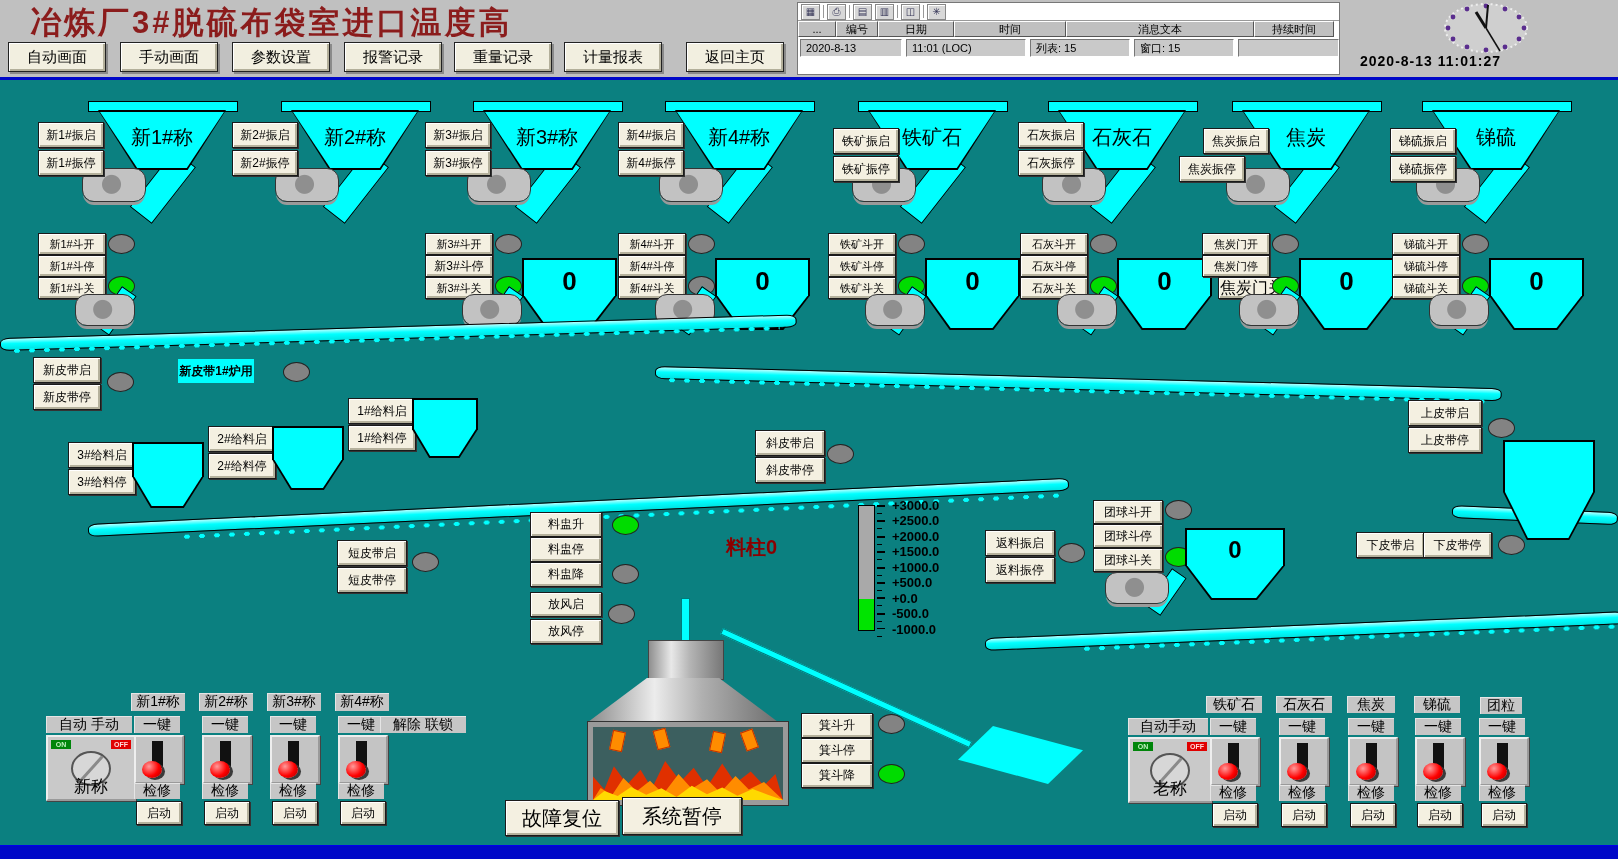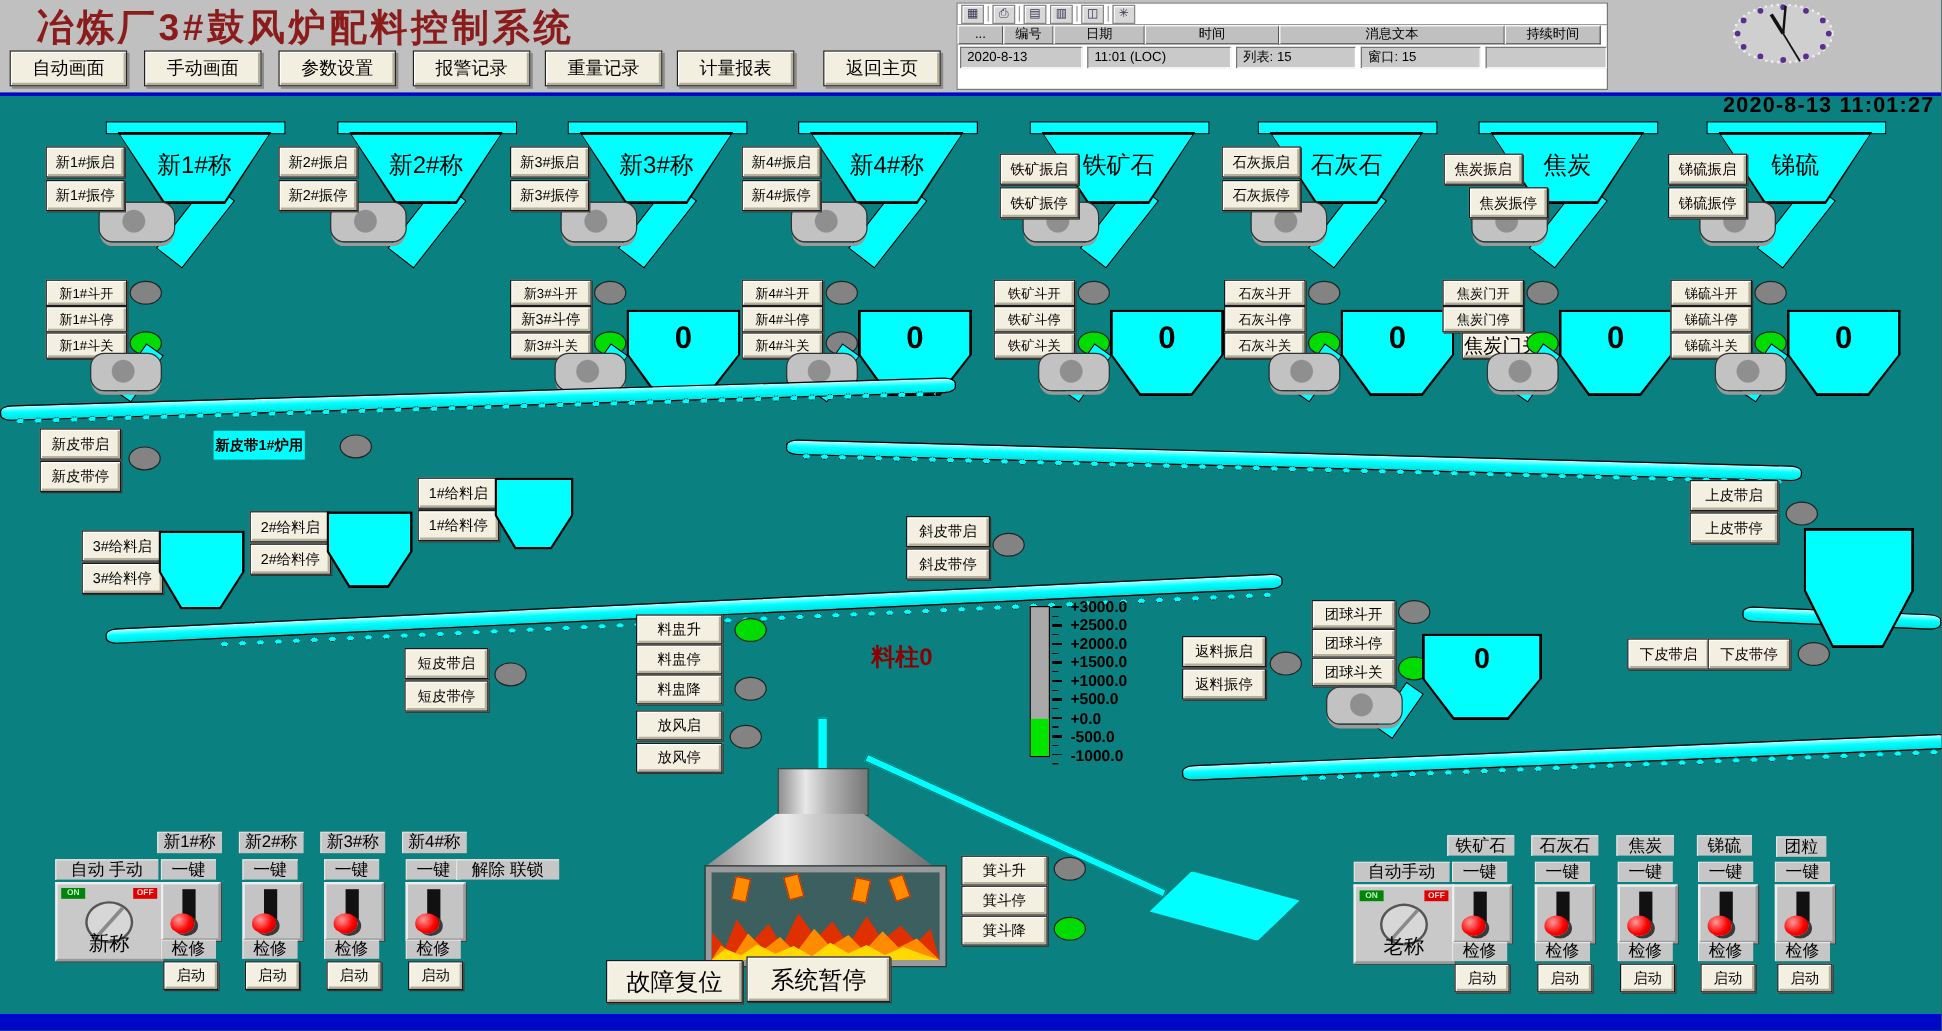--- a/index.html
+++ b/index.html
@@ -19,21 +19,21 @@
     font-size:10px;line-height:13px;text-align:center;color:#335;cursor:pointer;}
   .tsep{width:1px;height:13px;background:#999;}
   #alarm .hrow,#alarm .drow{display:flex;height:16px;line-height:15px;}
   #alarm .hrow>div{background:#c0c0c0;border:1px solid;border-color:#fff #555 #555 #fff;text-align:center;overflow:hidden;white-space:nowrap;}
   #alarm .drow>div{background:#c4c4c4;border-right:1px solid #888;border-bottom:1px solid #888;color:#ff0000;
     font-weight:bold;text-align:center;overflow:hidden;white-space:nowrap;}
   #alarm .statr{display:flex;height:18px;margin-top:2px;gap:4px;padding-left:2px;}
   #alarm .statr>div{background:#c9c9c9;border:1px solid;border-color:#777 #fff #fff #777;line-height:16px;padding:0 5px;white-space:nowrap;}
   .c1{width:36px}.c2{width:40px}.c3{width:74px}.c4{width:110px}.c5{width:186px}.c6{width:78px}
   
-  #dtime{position:absolute;left:1360px;top:53px;width:252px;font-size:18px;font-weight:bold;letter-spacing:1px;text-align:right;margin-top:24px;}
+  #dtime{position:absolute;left:1360px;top:53px;width:252px;font-size:14px;font-weight:bold;letter-spacing:1px;text-align:left;}
   
   .btn{position:absolute;background:#f4f0e1;border:1px solid #1a1a1a;
     box-shadow:inset 1px 1px 0 #fff,inset -2px -2px 0 #b5b19c,1px 1px 0 #333;
     font-size:12px;display:flex;align-items:center;justify-content:center;cursor:pointer;white-space:nowrap;}
   .lamp{position:absolute;width:25px;height:18px;border-radius:50%;background:#838383;border:1px solid #222;}
   .lamp[data-state="green"]{background:#00dc00;}
   .cyanlbl{position:absolute;background:#00ffff;font-size:12px;font-weight:bold;display:flex;align-items:center;justify-content:center;}
   
   .trap{position:absolute;background:#000;clip-path:polygon(0 0,100% 0,70% 100%,30% 100%);}
   .trap::after{content:"";position:absolute;inset:2px;background:#00ffff;clip-path:polygon(0 0,100% 0,70% 100%,30% 100%);}
@@ -85,21 +85,21 @@
   #botbar{position:absolute;left:0;top:845px;width:1618px;height:14px;background:#0008c8;border-top:1px solid #00e;}
   .bigbtn{font-size:20px;}
   .dline{position:absolute;background:#00ffff;border:1px solid #007a7a;transform-origin:left top;}
 </style>
 </head>
 <body>
 
 <div id="screen">
 
   <div id="topbar">
-    <div id="title">冶炼厂3#鼓风炉配料控制系统</div>
+    <div id="title">冶炼厂3#脱硫布袋室进口温度高</div>
     <div class="navbtn" style="left:8px">自动画面</div>
     <div class="navbtn" style="left:120px">手动画面</div>
     <div class="navbtn" style="left:232px">参数设置</div>
     <div class="navbtn" style="left:344px">报警记录</div>
     <div class="navbtn" style="left:454px">重量记录</div>
     <div class="navbtn" style="left:564px">计量报表</div>
     <div class="navbtn" style="left:686px">返回主页</div>
 
     <div id="alarm">
       <div class="tools">
@@ -222,21 +222,21 @@
 
   <div class="abs" style="left:1232px;top:98px;width:210px;height:110px">
     <div class="chute" style="left:86px;top:52px;width:26px;height:70px;transform:rotate(38deg)"></div>
     <div class="lip" style="left:0;top:3px;width:148px"></div>
     <div class="trap" style="left:10px;top:12px;width:128px;height:60px">
         <span>焦炭</span>
       </div>
     <div class="motor" style="left:-6px;top:70px;width:62px;height:32px"></div>
   </div>
   <div class="btn" style="left:1203px;top:128px;width:64px;height:24px">焦炭振启</div>
-  <div class="btn" style="left:1224px;top:156px;width:64px;height:24px">焦炭振停</div>
+  <div class="btn" style="left:1179px;top:156px;width:64px;height:24px">焦炭振停</div>
 
   <div class="abs" style="left:1422px;top:98px;width:210px;height:110px">
     <div class="chute" style="left:86px;top:52px;width:26px;height:70px;transform:rotate(38deg)"></div>
     <div class="lip" style="left:0;top:3px;width:148px"></div>
     <div class="trap" style="left:10px;top:12px;width:128px;height:60px">
         <span>锑硫</span>
       </div>
     <div class="motor" style="left:-6px;top:70px;width:62px;height:32px"></div>
   </div>
   <div class="btn" style="left:1390px;top:128px;width:64px;height:24px">锑硫振启</div>

